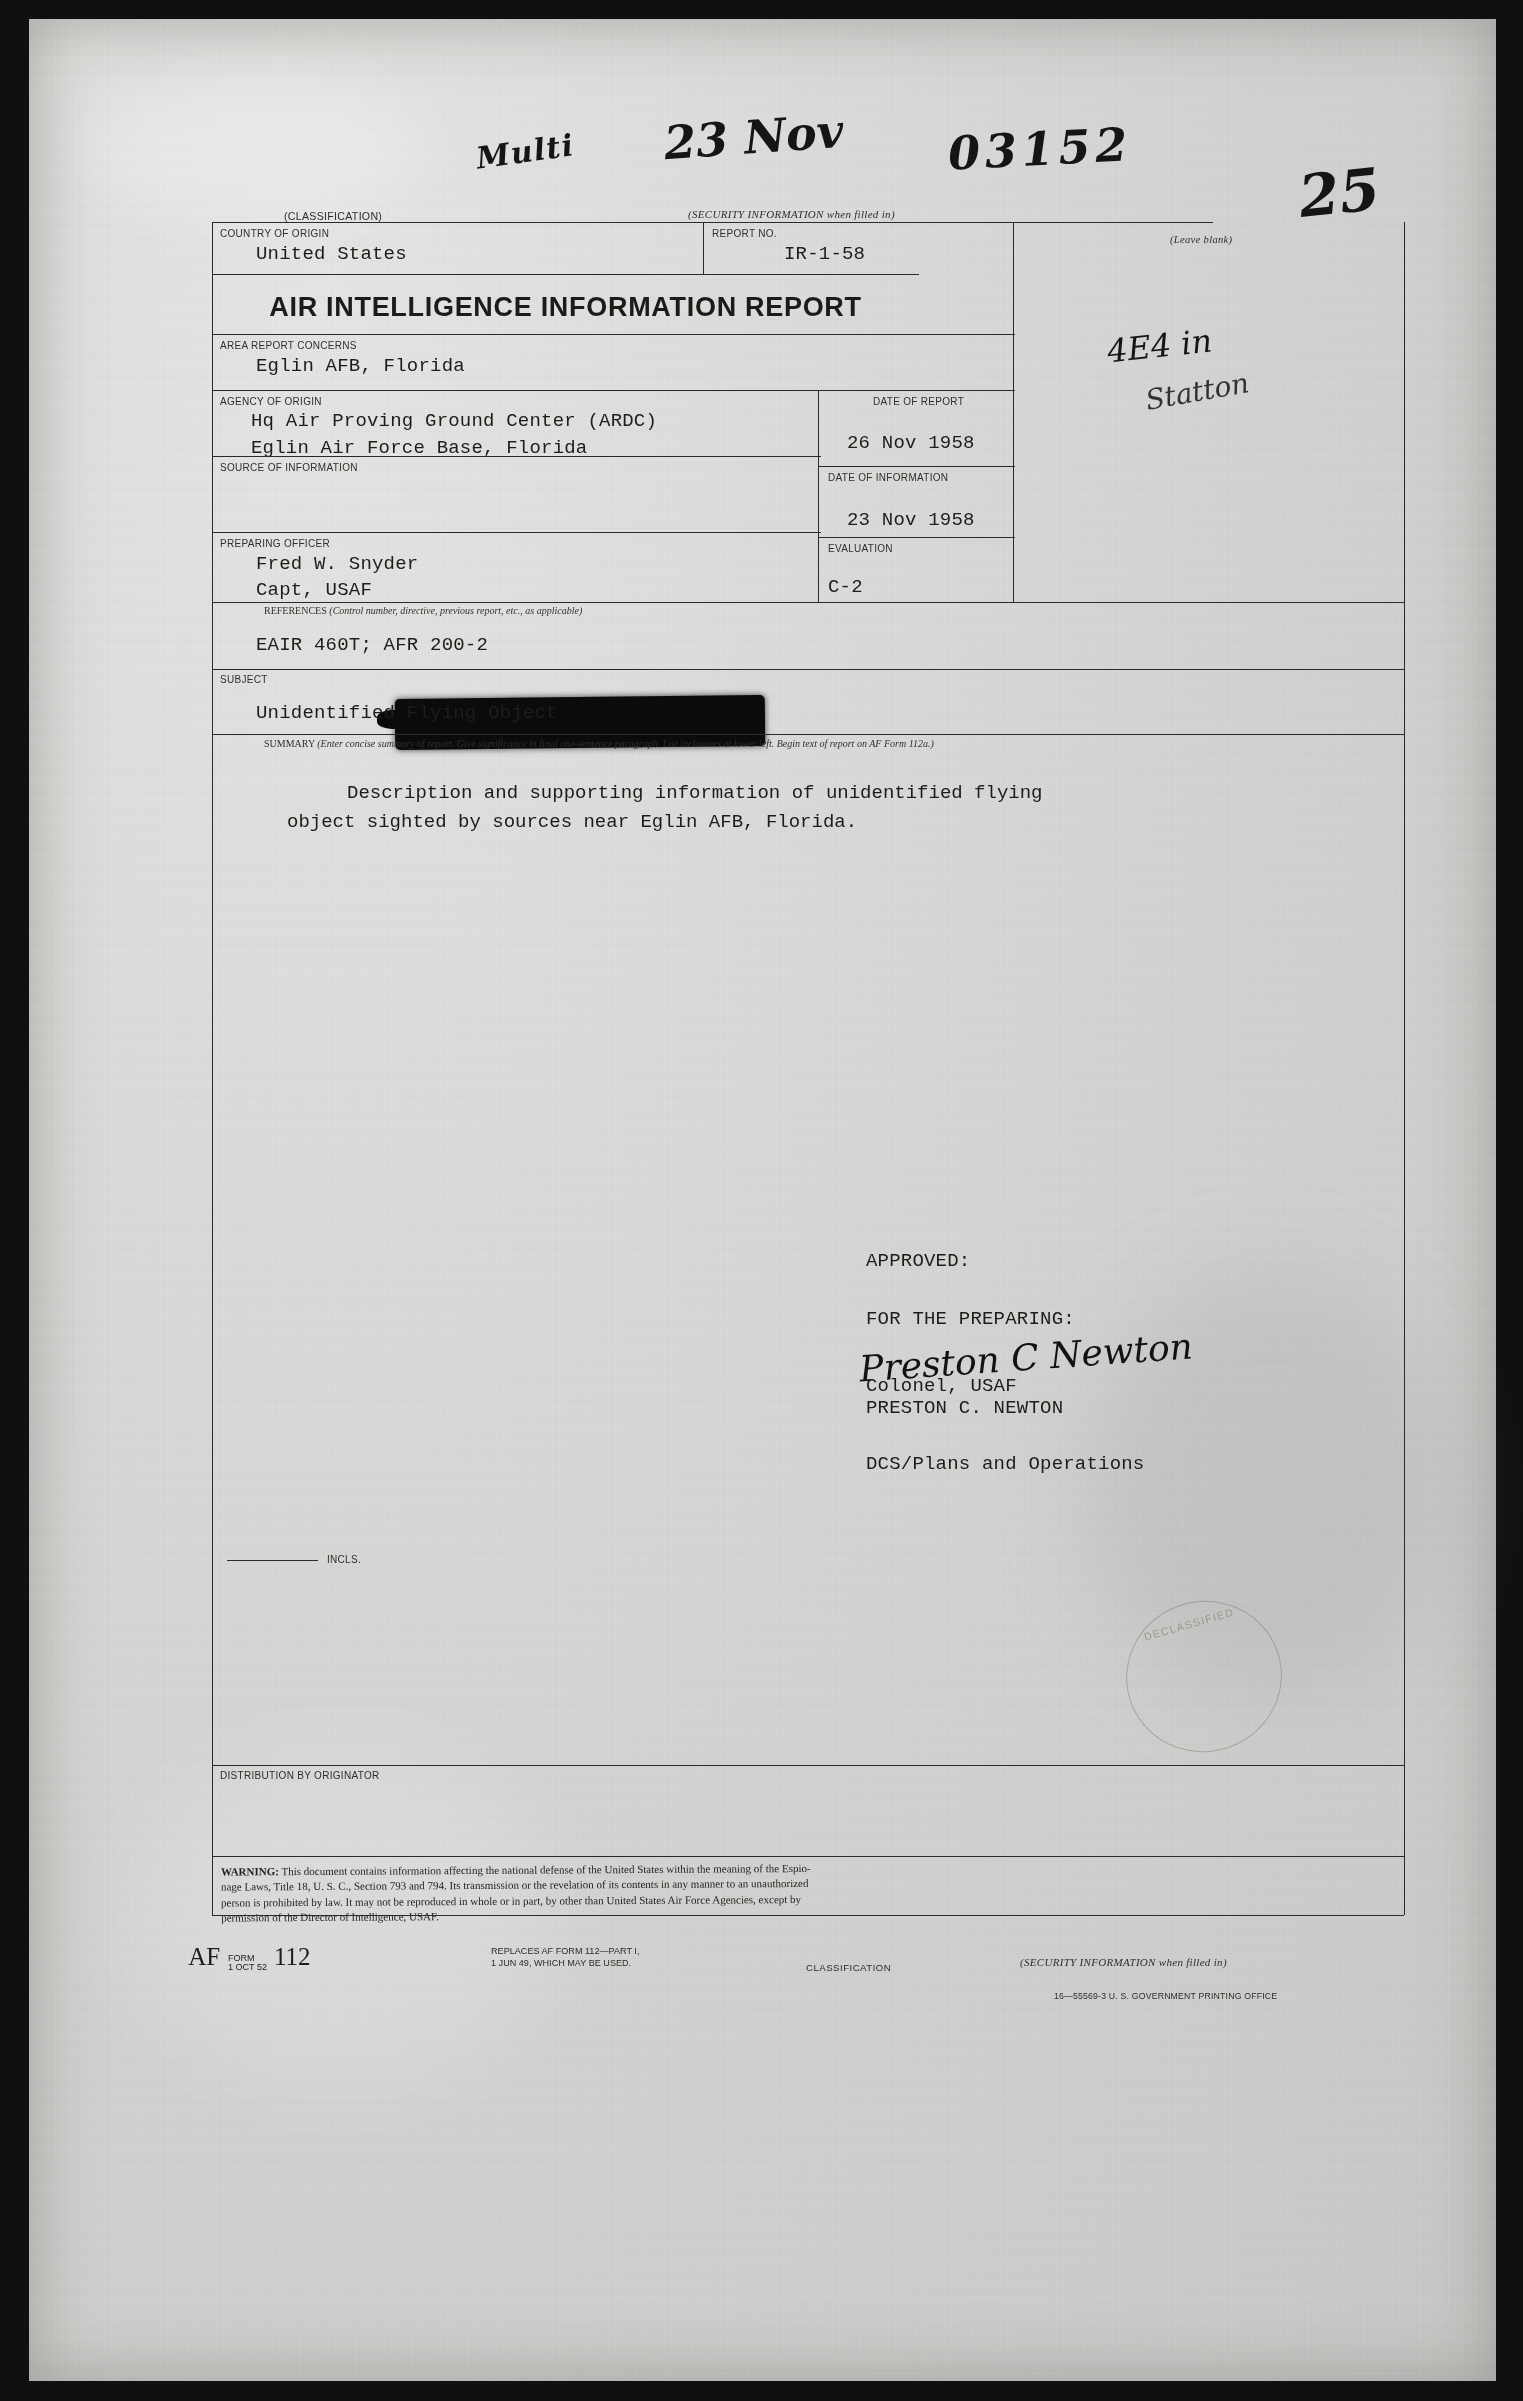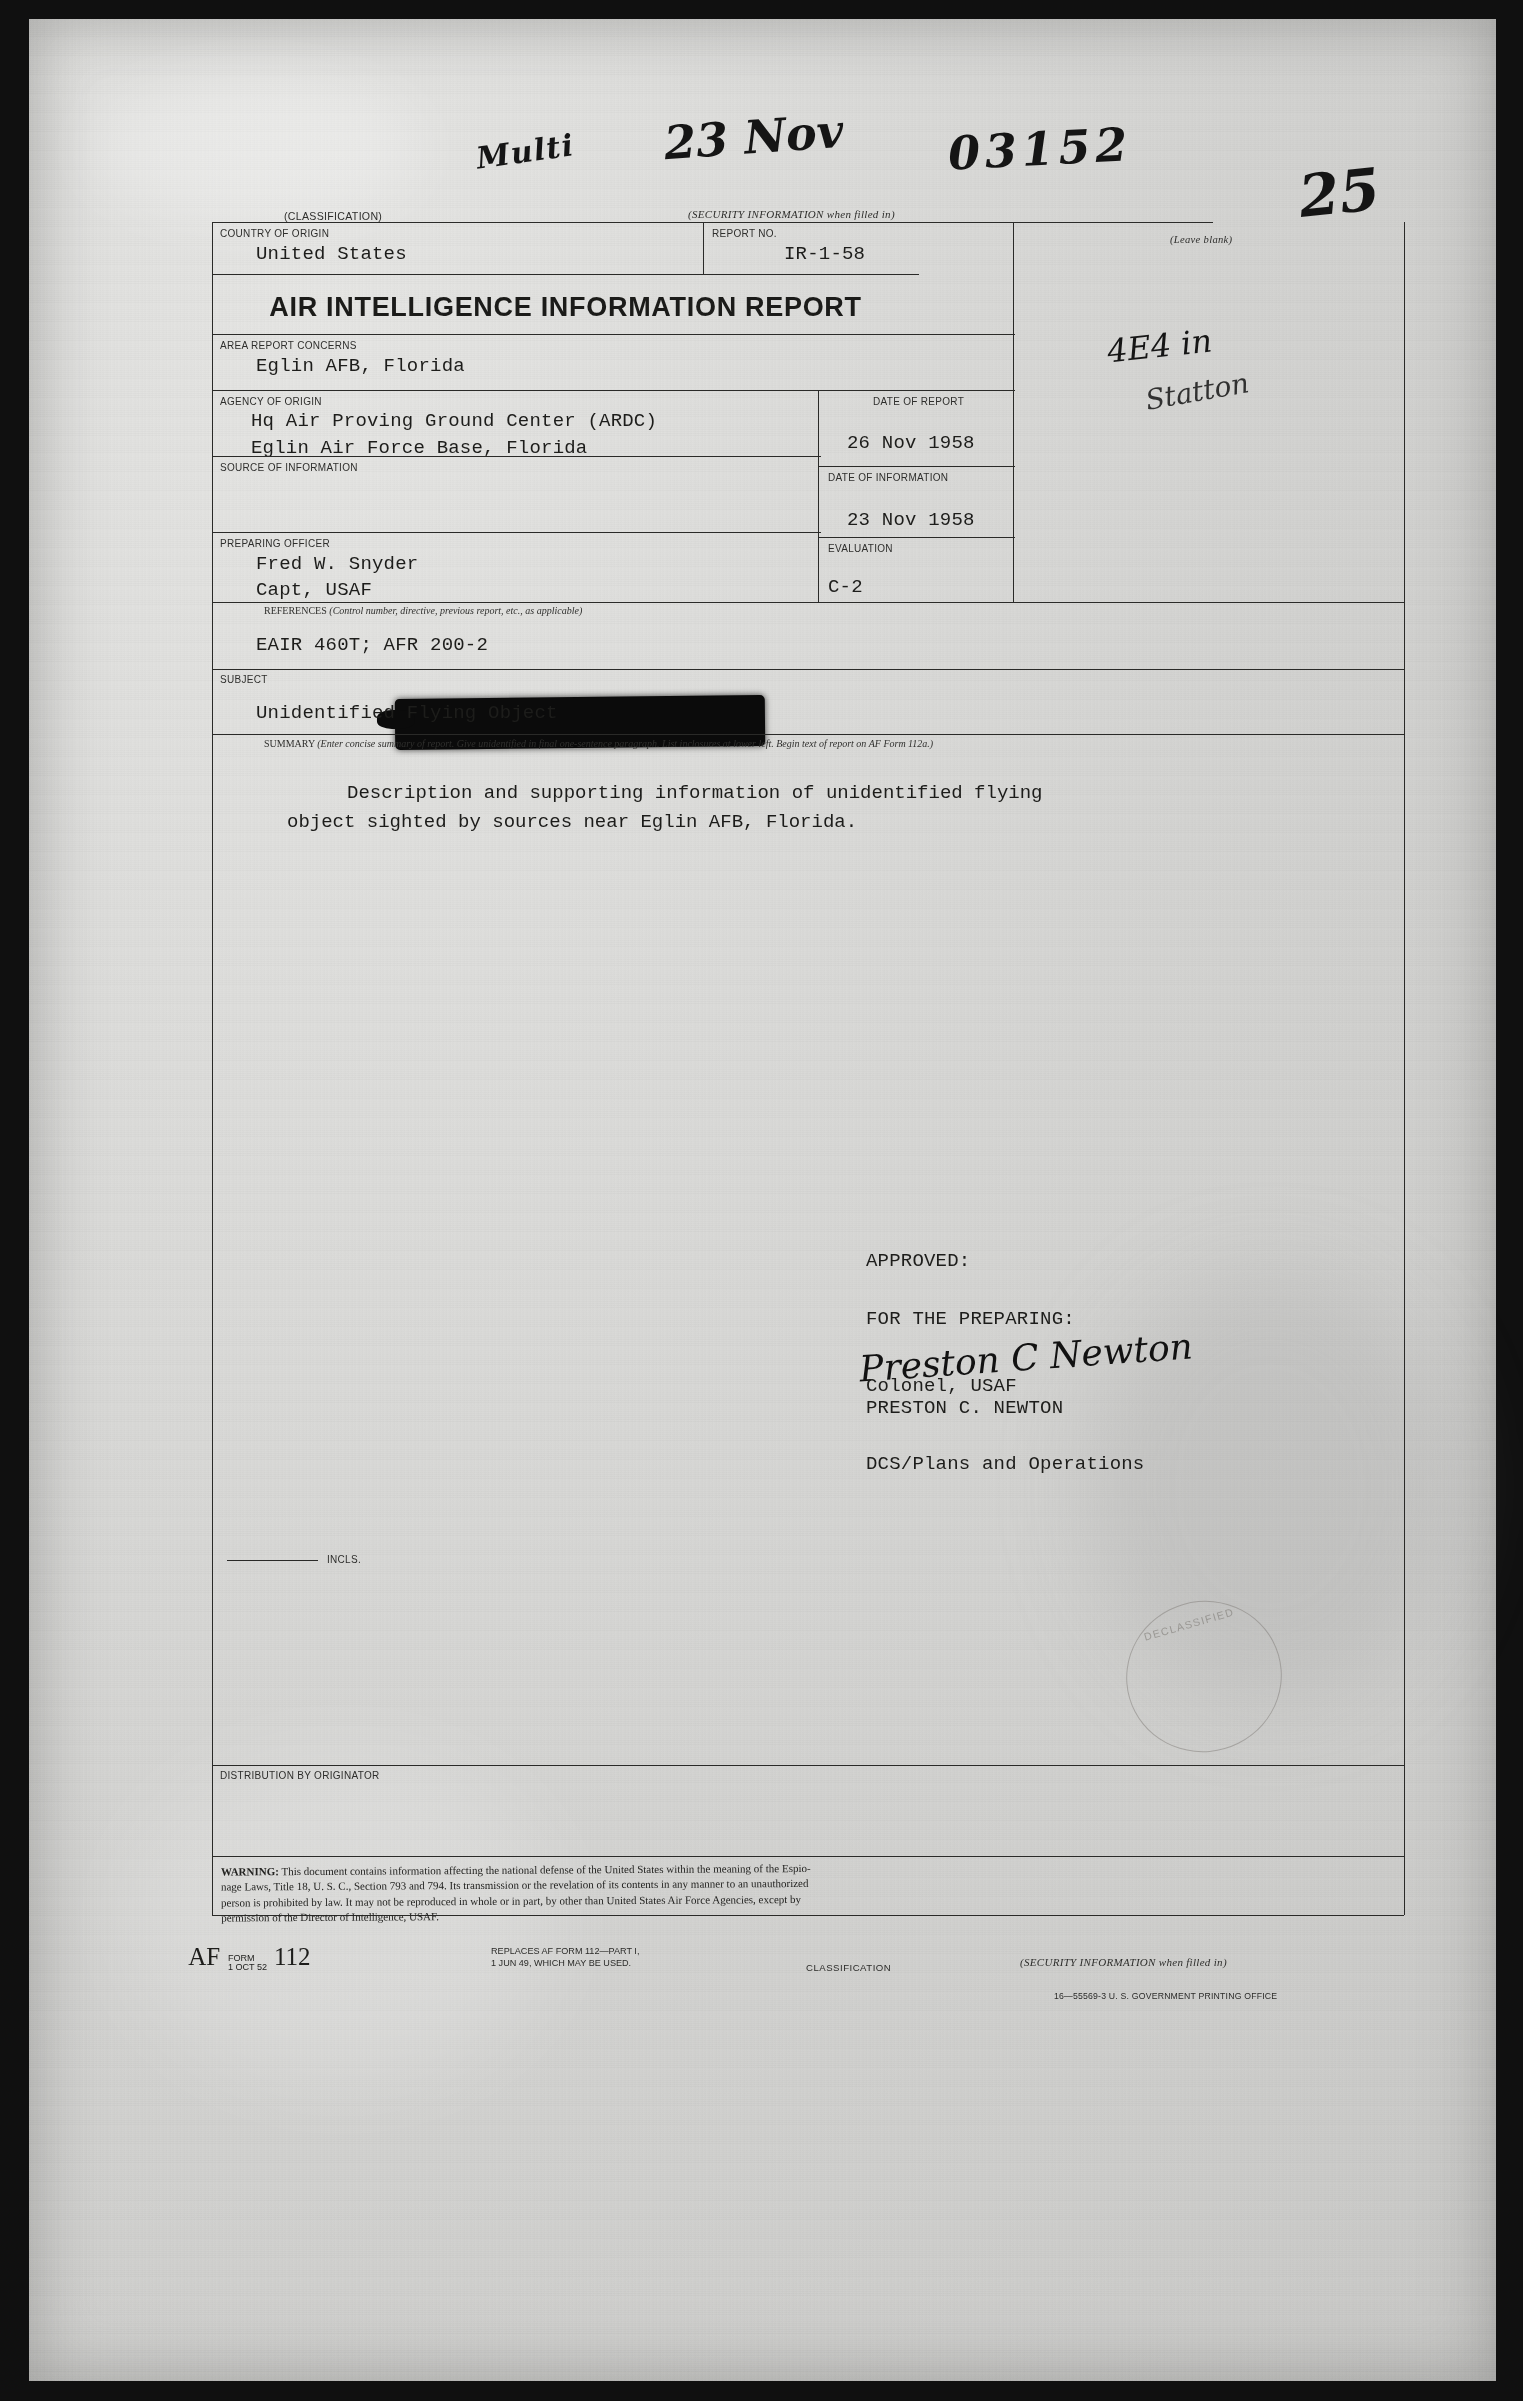--- a/index.html
+++ b/index.html
@@ -262,21 +262,21 @@
       </div>
       <div class="typed" style="left:63px; top:423px;">EAIR 460T; AFR 200-2</div>
       <div class="ln h" style="left:19px; top:458px; width:1192px;"></div>
 
       <div class="lbl" style="left:27px; top:463px;">SUBJECT</div>
       <div class="typed" style="left:63px; top:491px;">Unidentified Flying Object</div>
       <div class="ln h" style="left:19px; top:523px; width:1192px;"></div>
 
       <div class="small" style="left:27px; top:527px;">
         <span>SUMMARY</span>
-        <span class="smallit">(Enter concise summary of report.   Give unidentified in final one-sentence paragraph.   List inclosures at lower left.   Begin text of report on AF Form 112a.)</span>
+        <span class="smallit">(Enter concise summary of report.   Give significance in final one-sentence paragraph.   List inclosures at lower left.   Begin text of report on AF Form 112a.)</span>
       </div>
 
       <div class="bodytext" style="left:94px; top:597px;">object sighted by sources near Eglin AFB, Florida.</div>
       <div class="bodytext" style="left:154px; top:568px;">Description and supporting information of unidentified flying</div>
 
       <div class="typed" style="left:673px; top:1039px;">APPROVED:</div>
       <div class="typed" style="left:673px; top:1097px;">FOR THE PREPARING:</div>
 
       <div class="sig" style="left:666px; top:1126px;">Preston C Newton</div>
 

